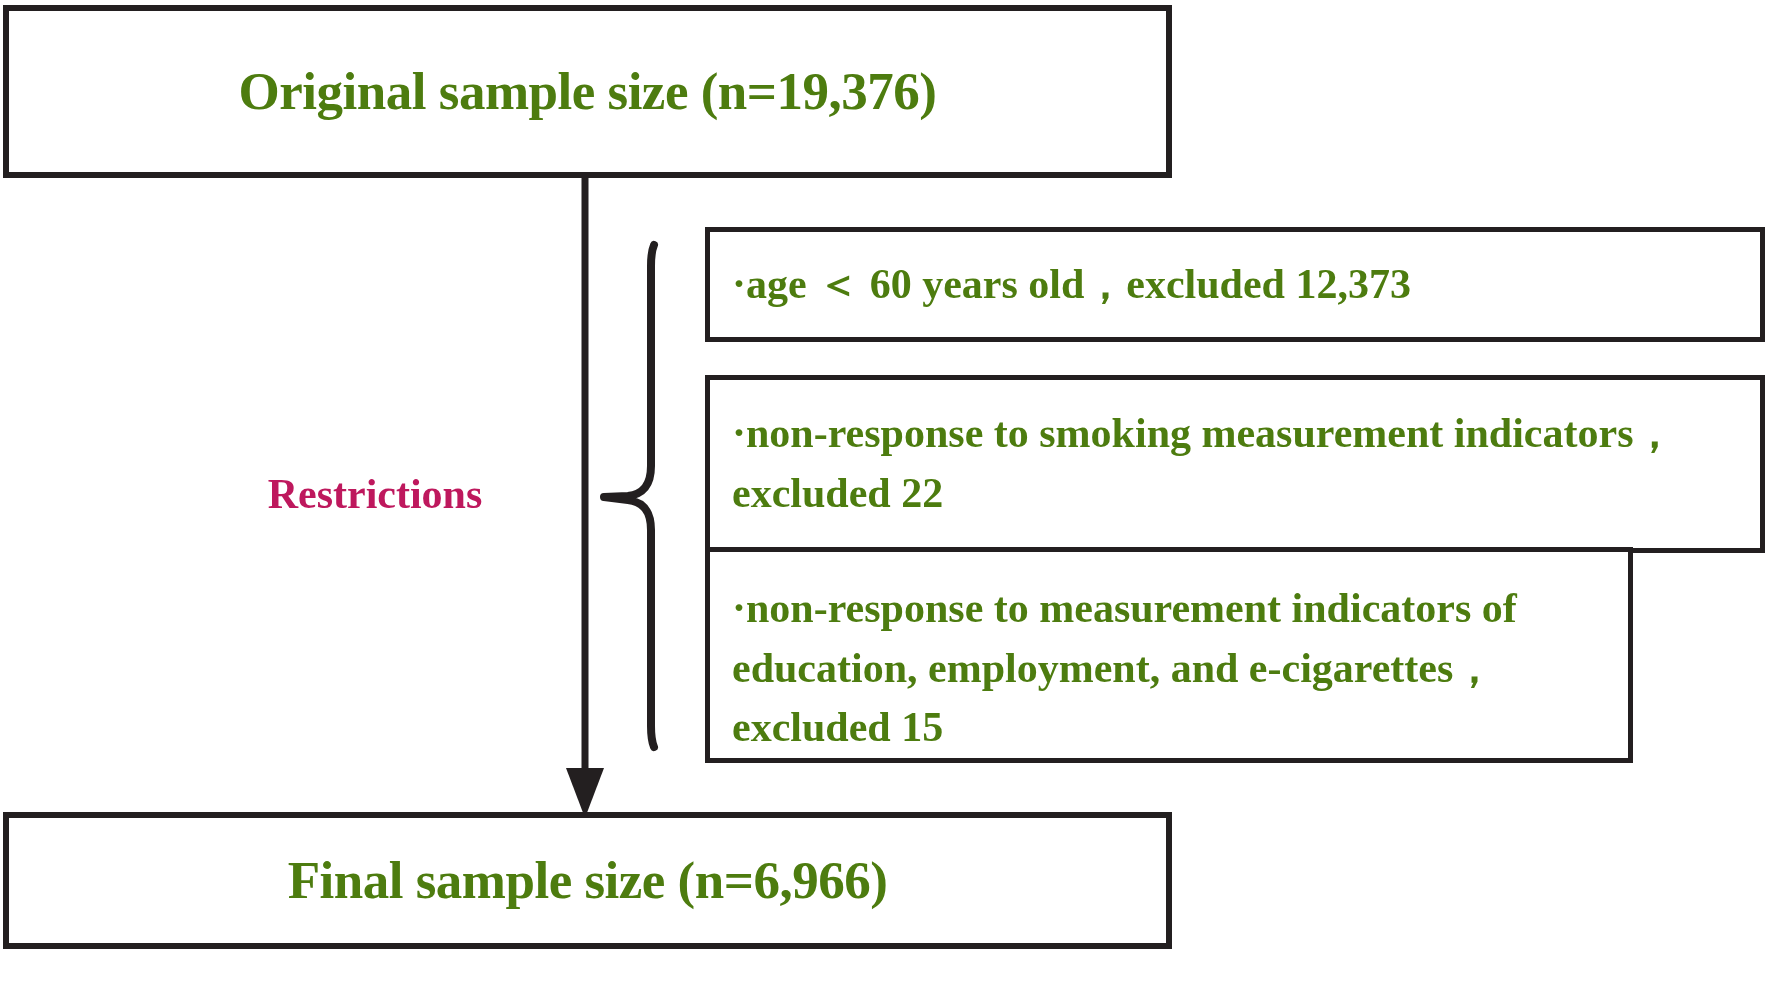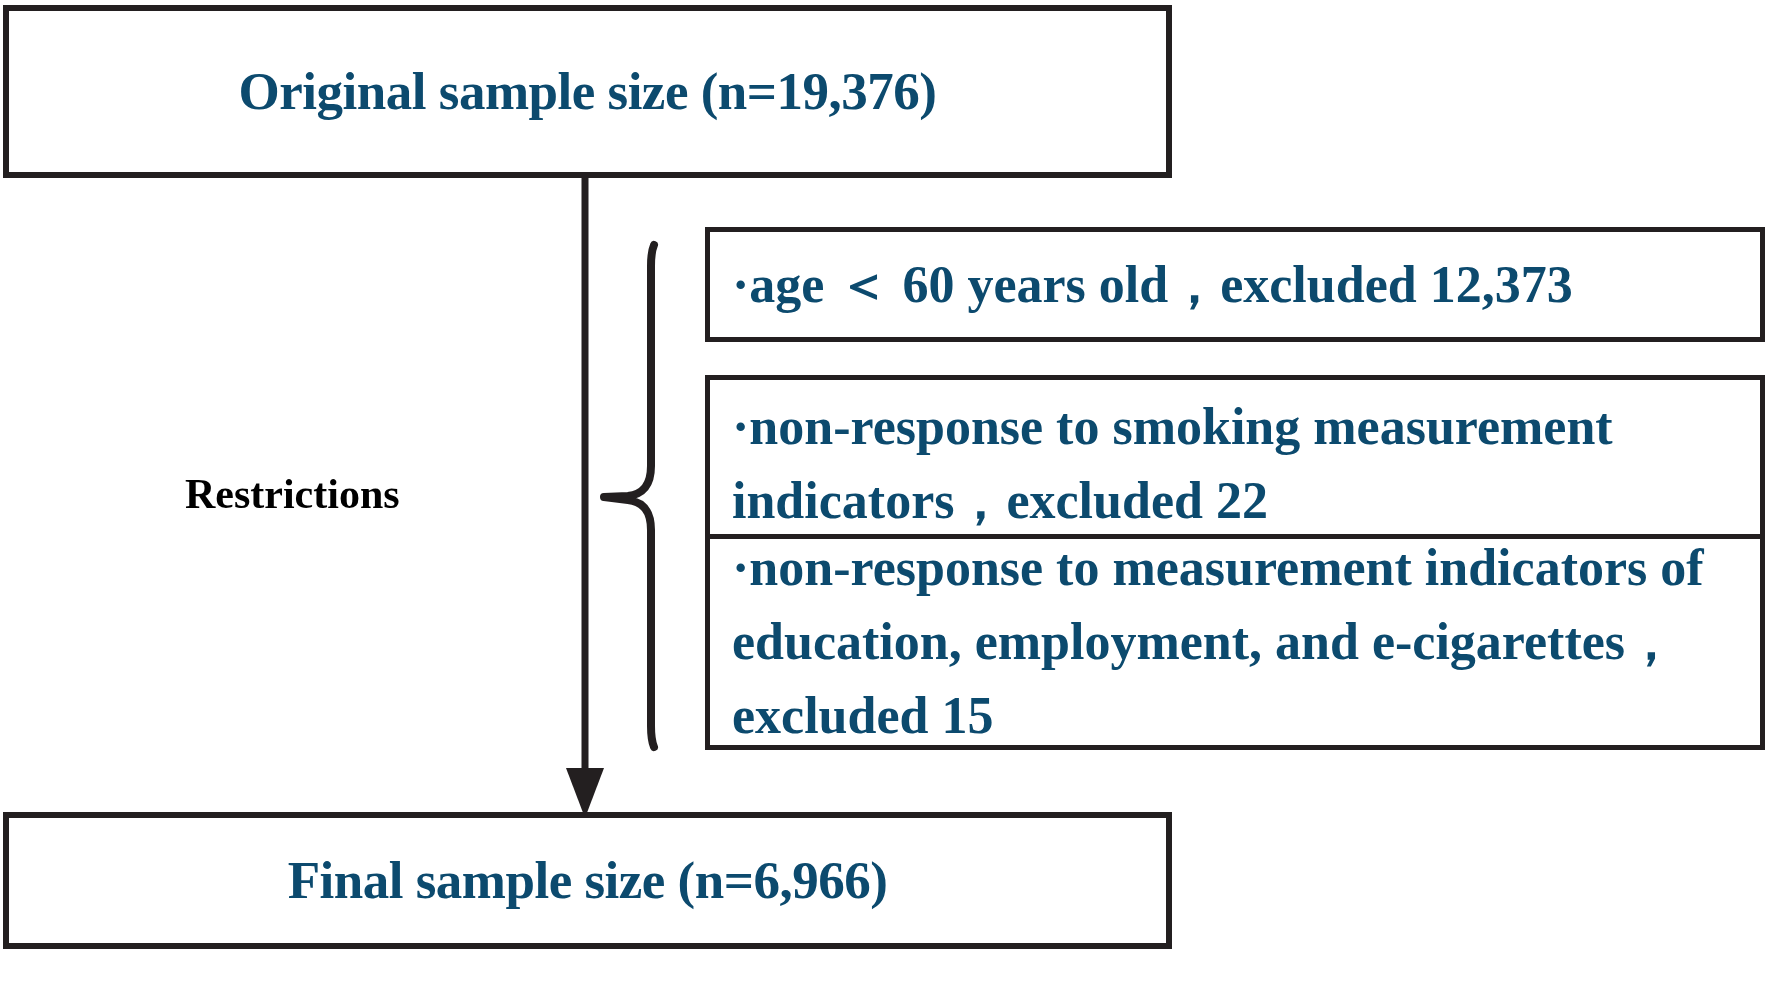--- a/index.html
+++ b/index.html
@@ -23,21 +23,21 @@
   
   .flow-box {
     position: absolute;
     box-sizing: border-box;
     background: #ffffff;
     border: 6px solid #231f20;
   }
 
   .box-text {
     font-weight: bold;
-    color: #0c4a6e;
+    color: #4d7c0f;
     white-space: pre-wrap;
     line-height: 1.33;
   }
 
   
   #box-original {
     left: 3px;
     top: 5px;
     width: 1169px;
     height: 173px;
@@ -67,39 +67,40 @@
   
   .excl-box {
     position: absolute;
     box-sizing: border-box;
     background: #ffffff;
     border: 5px solid #231f20;
     display: flex;
     align-items: center;
   }
   .excl-box .box-text {
-    font-size: 52px;
+    font-size: 42px;
     padding-left: 22px;
     padding-right: 12px;
     line-height: 1.42;
   }
 
   #excl-1 { left: 705px; top: 227px; width: 1060px; height: 115px; }
   #excl-2 { left: 705px; top: 355px; width: 1060px; height: 178px; margin-top: 20px; }
-  #excl-3 { left: 705px; top: 534px; width: 1060px; height: 216px; }
+  #excl-3 { left: 705px; top: 547px; width: 928px; height: 216px; align-items: flex-end; }
 
   
   #restrictions-label {
     position: absolute;
     left: 185px;
     top: 470px;
     width: 380px;
+    text-align: center;
     font-size: 42px;
     font-weight: bold;
-    color: #000000;
+    color: #be185d;
   }
 
   
   #connector-layer {
     position: absolute;
     left: 0;
     top: 0;
     width: 1772px;
     height: 999px;
     pointer-events: none;

